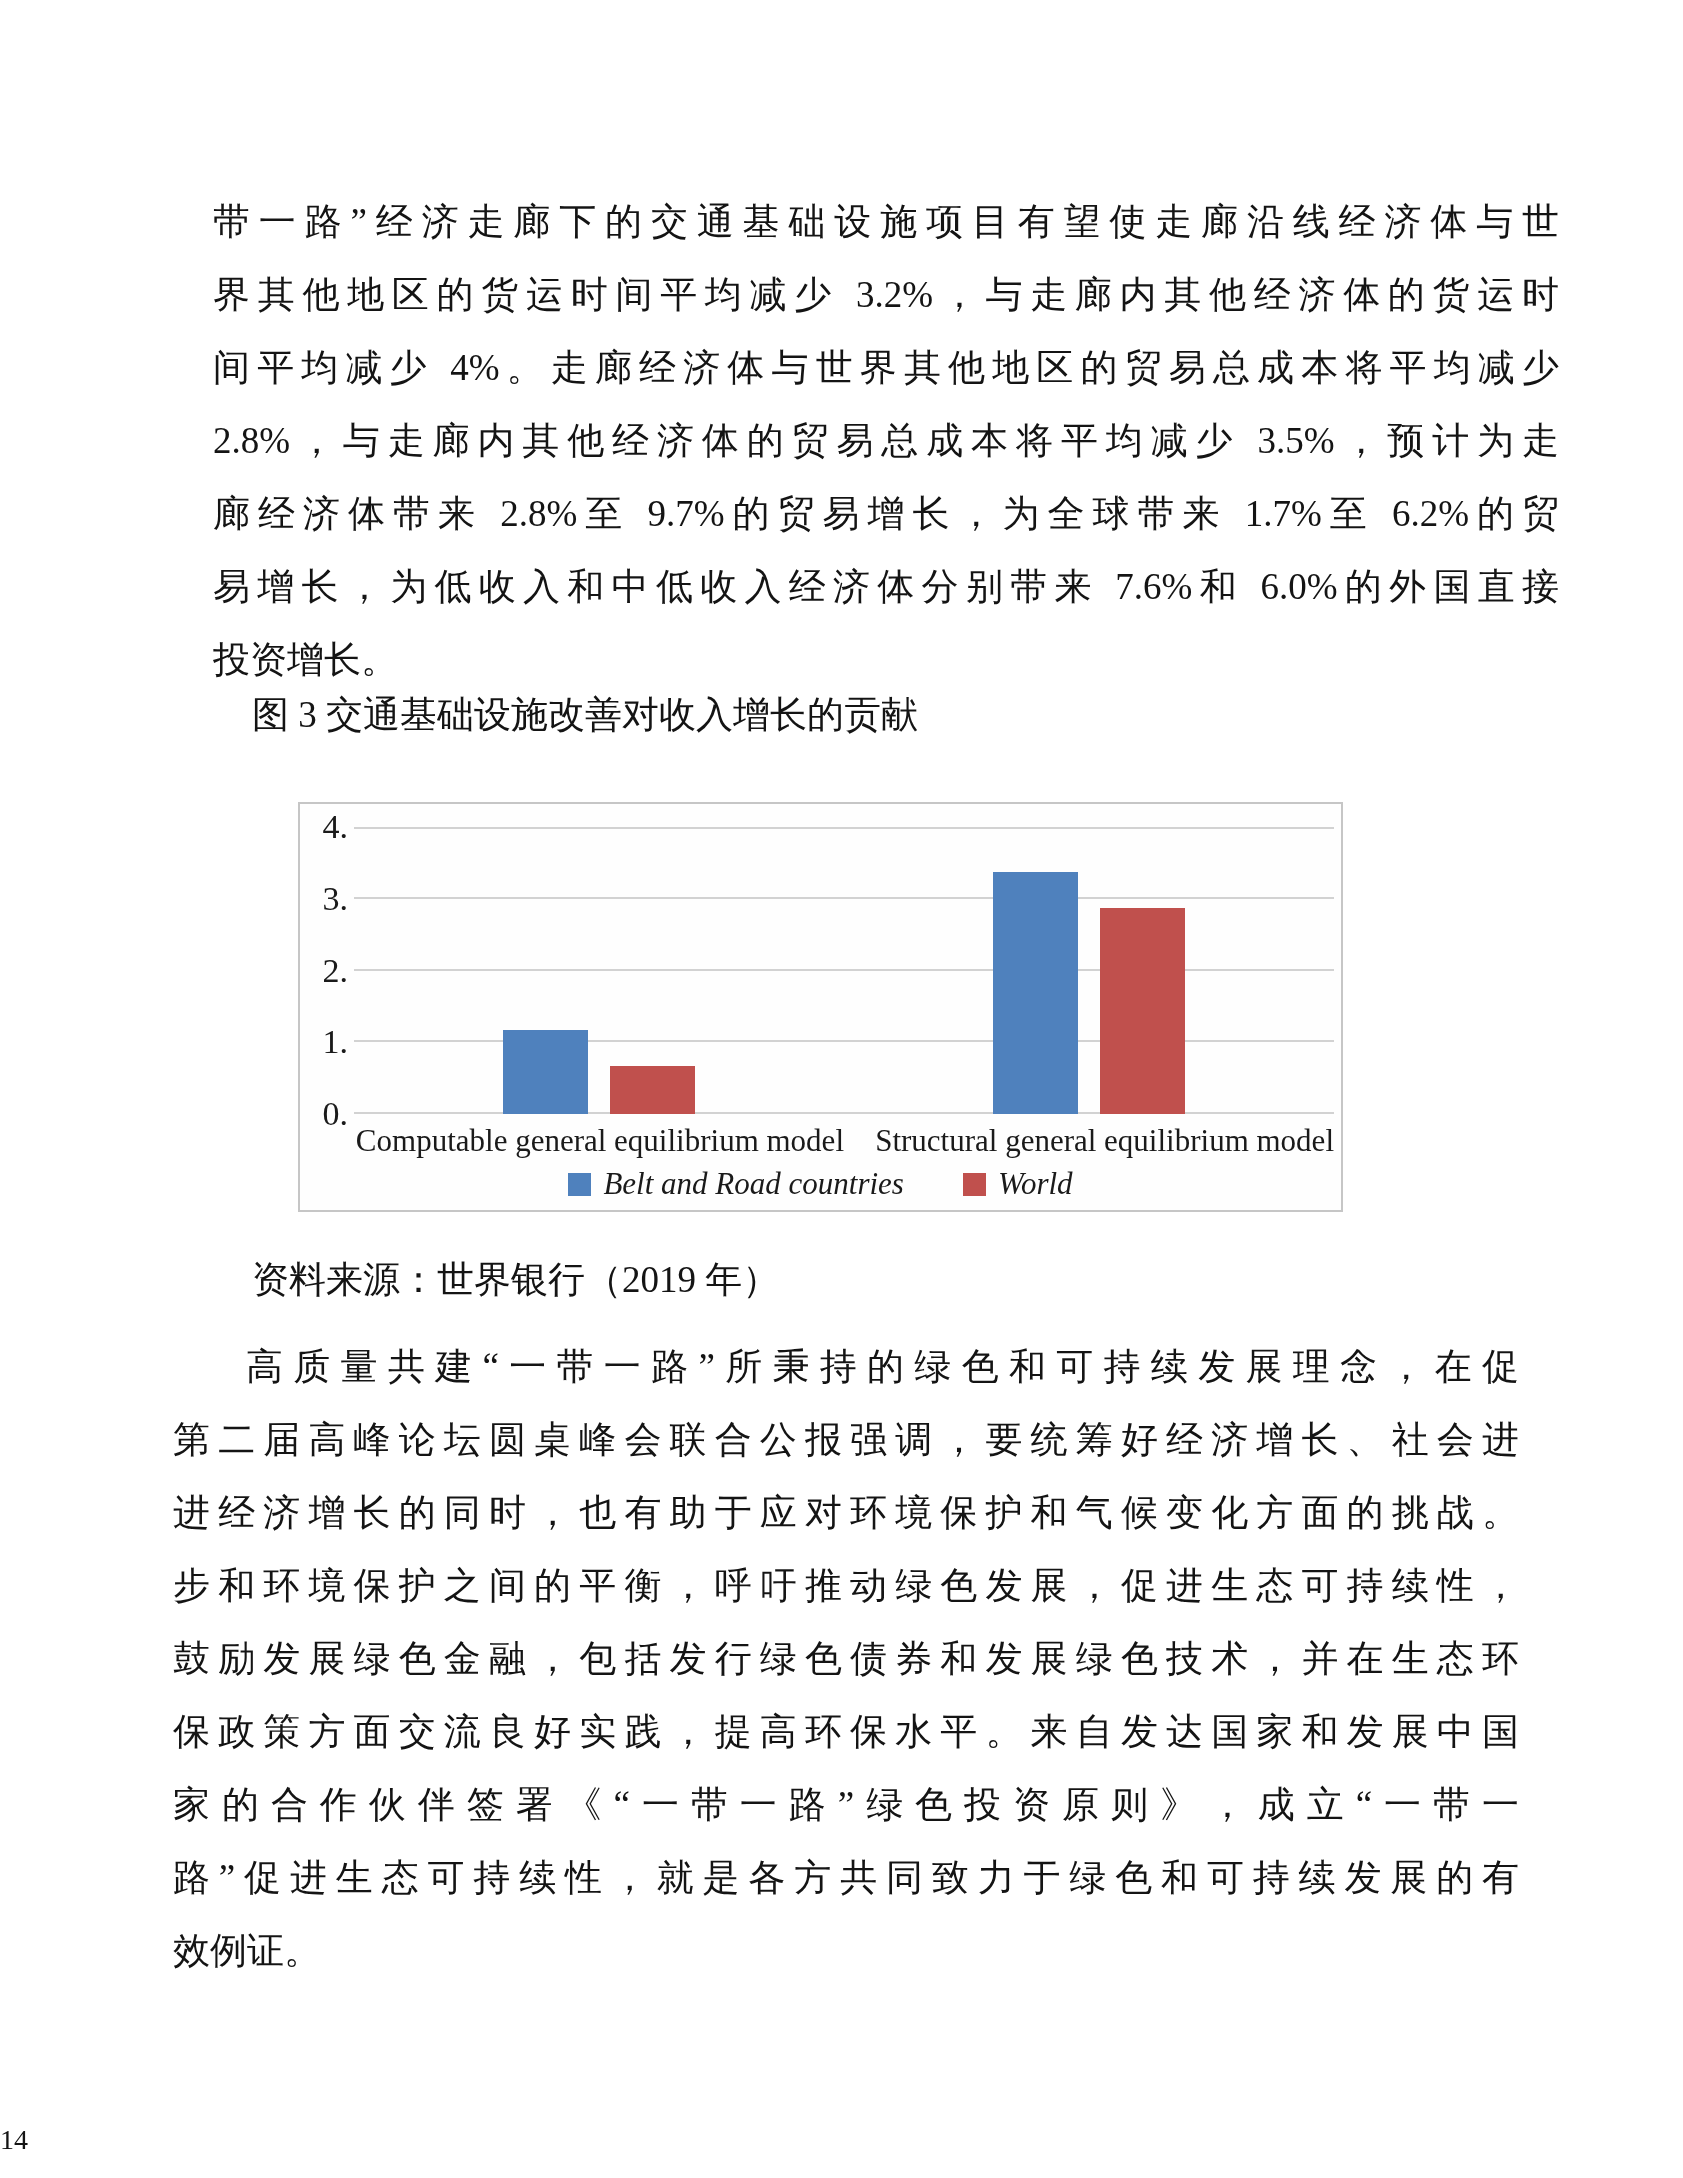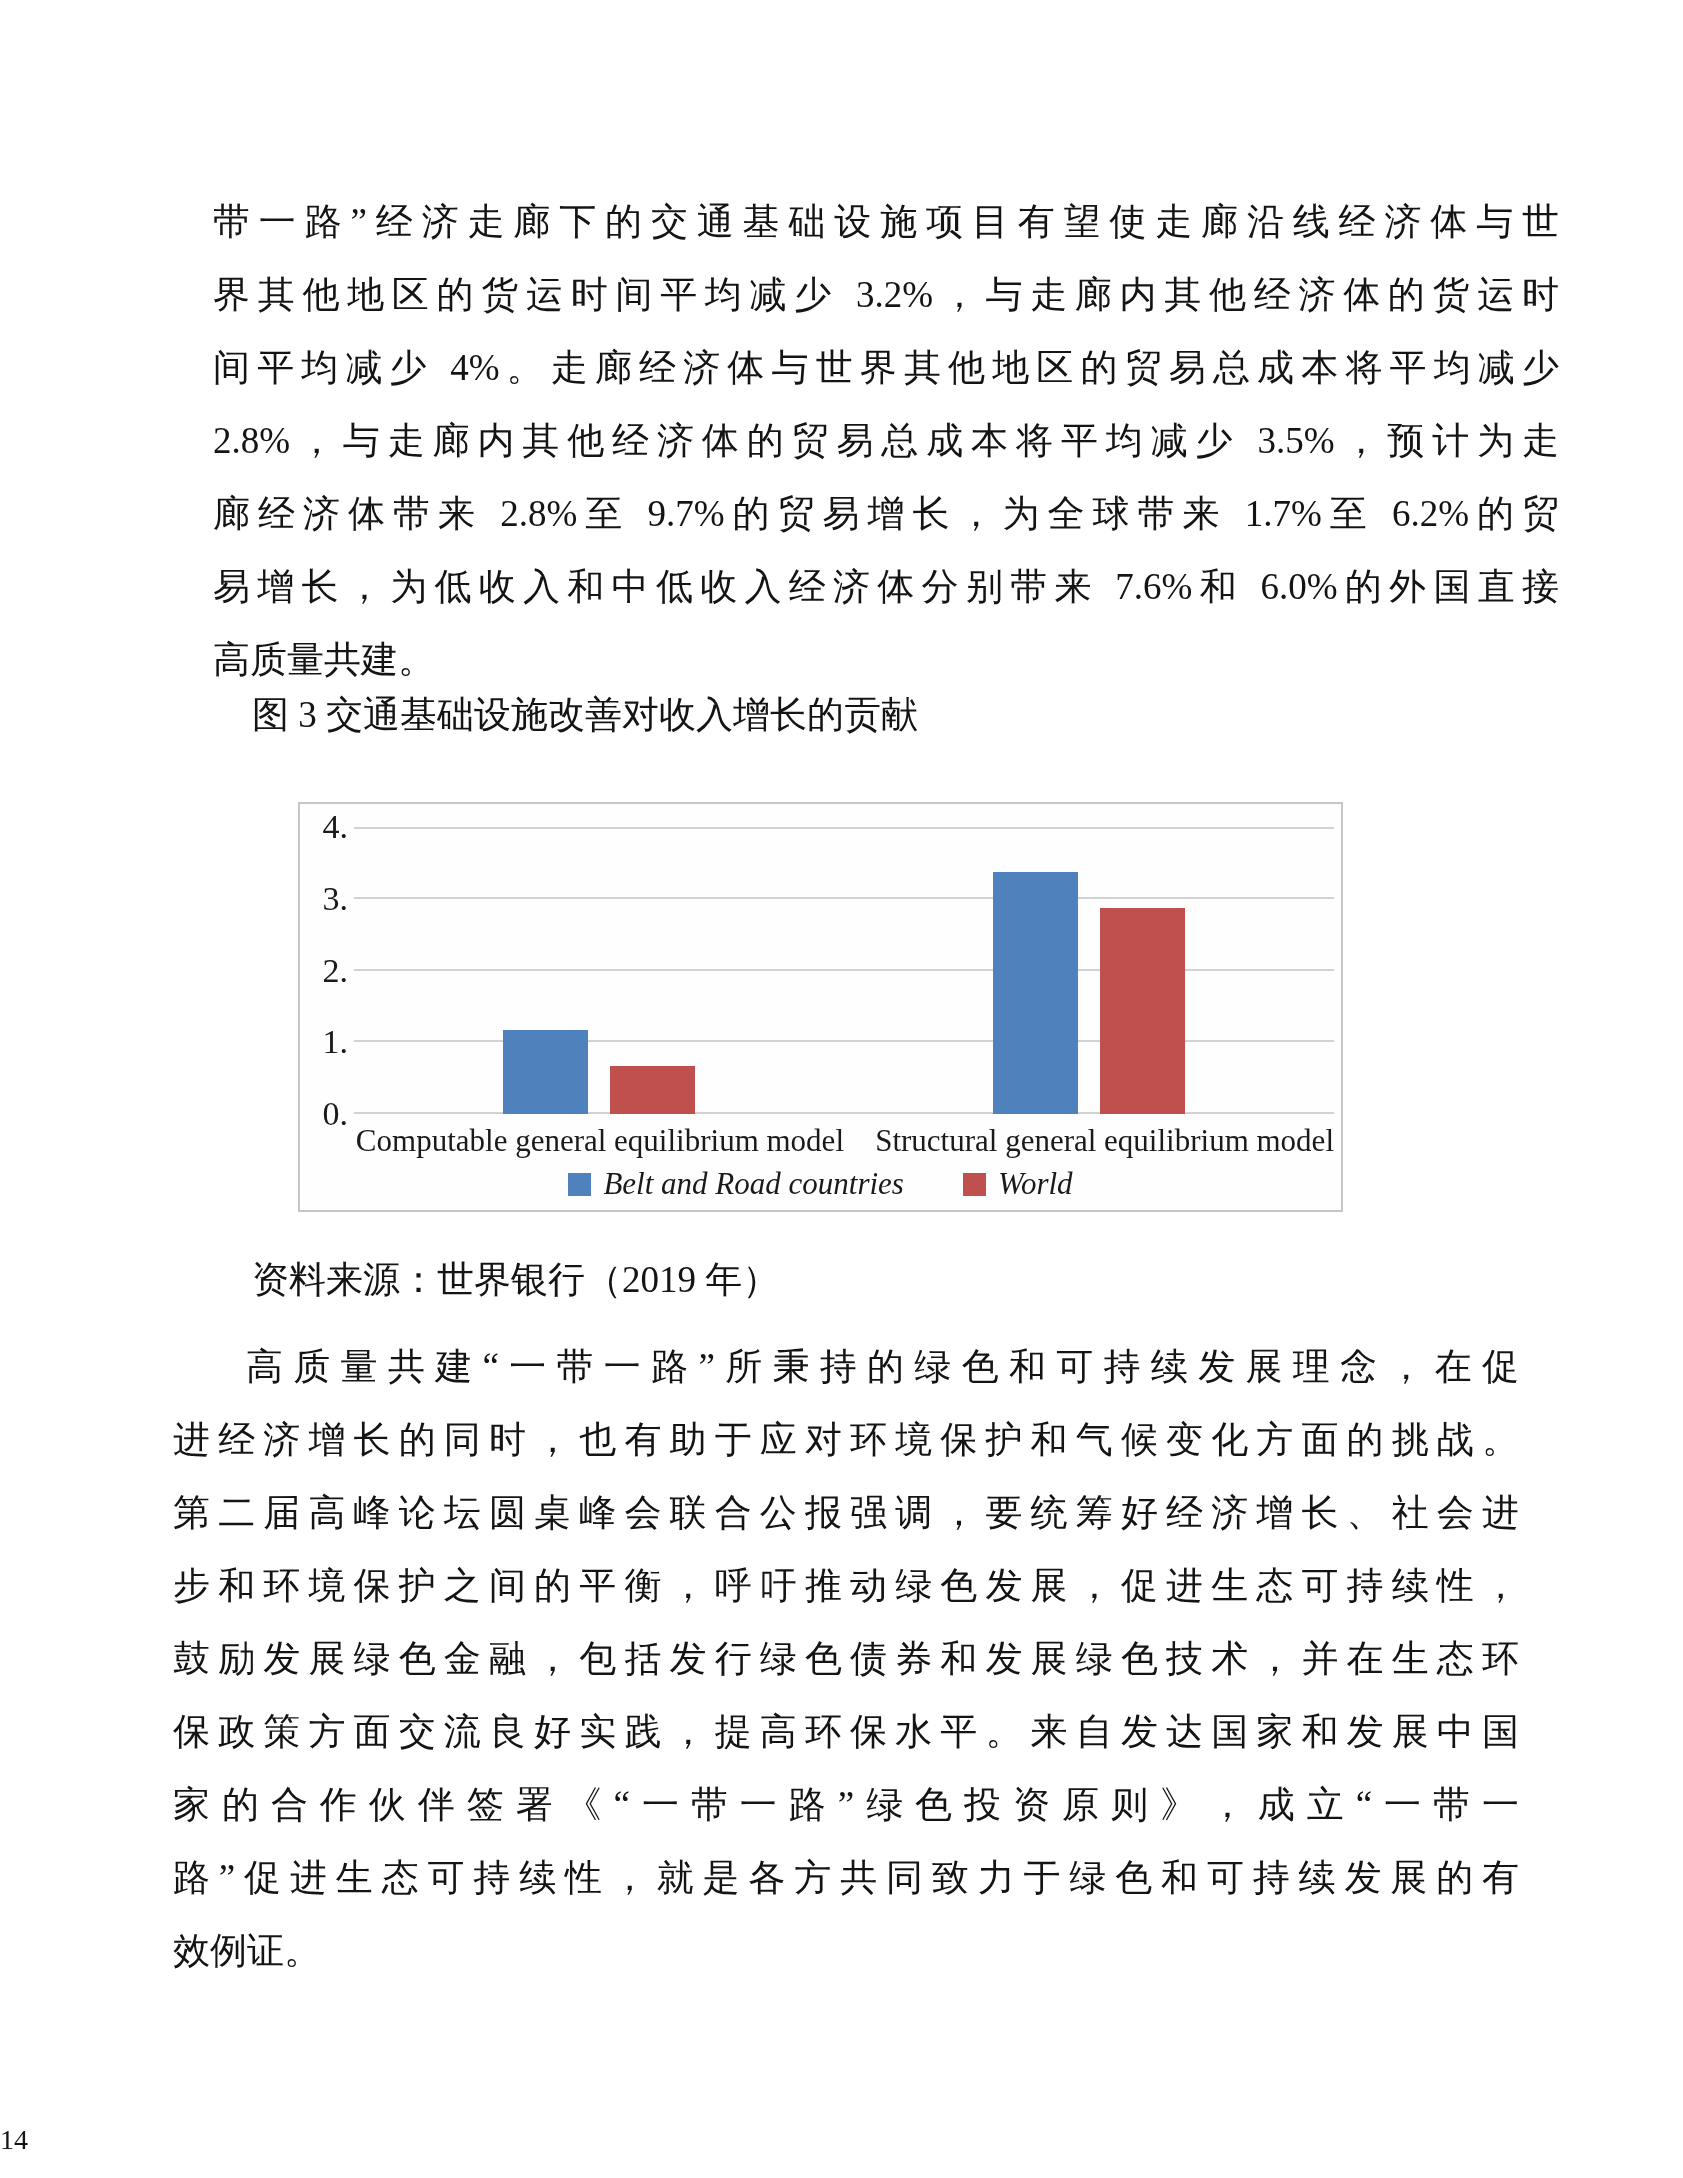--- a/index.html
+++ b/index.html
@@ -132,21 +132,21 @@
 
 <div class="page">
 
   <div class="para" id="para1">
     <div class="line">带一路”经济走廊下的交通基础设施项目有望使走廊沿线经济体与世</div>
     <div class="line">界其他地区的货运时间平均减少 3.2%，与走廊内其他经济体的货运时</div>
     <div class="line">间平均减少 4%。走廊经济体与世界其他地区的贸易总成本将平均减少</div>
     <div class="line">2.8%，与走廊内其他经济体的贸易总成本将平均减少 3.5%，预计为走</div>
     <div class="line">廊经济体带来 2.8%至 9.7%的贸易增长，为全球带来 1.7%至 6.2%的贸</div>
     <div class="line">易增长，为低收入和中低收入经济体分别带来 7.6%和 6.0%的外国直接</div>
-    <div class="line short">高质量共建。</div>
+    <div class="line short">投资增长。</div>
   </div>
 
   <div class="caption">图 3 交通基础设施改善对收入增长的贡献</div>
 
   <div class="chart-frame">
     <div class="chart-plot" id="chart-plot">
         <div class="gridline" style="top: 285px;"></div>
         <div class="gridline" style="top: 213px;"></div>
         <div class="gridline" style="top: 142px;"></div>
         <div class="gridline" style="top: 70px;"></div>
@@ -180,22 +180,22 @@
       <div class="ylabel" style="top: 218px;">1.</div>
       <div class="ylabel" style="top: 147px;">2.</div>
       <div class="ylabel" style="top: 75px;">3.</div>
       <div class="ylabel" style="top: 3px;">4.</div>
     </div>
 
   <div class="source">资料来源：世界银行（2019 年）</div>
 
   <div class="para" id="para2">
     <div class="line indent">高质量共建“一带一路”所秉持的绿色和可持续发展理念，在促</div>
+    <div class="line">第二届高峰论坛圆桌峰会联合公报强调，要统筹好经济增长、社会进</div>
     <div class="line">进经济增长的同时，也有助于应对环境保护和气候变化方面的挑战。</div>
-    <div class="line">第二届高峰论坛圆桌峰会联合公报强调，要统筹好经济增长、社会进</div>
     <div class="line">步和环境保护之间的平衡，呼吁推动绿色发展，促进生态可持续性，</div>
     <div class="line">鼓励发展绿色金融，包括发行绿色债券和发展绿色技术，并在生态环</div>
     <div class="line">保政策方面交流良好实践，提高环保水平。来自发达国家和发展中国</div>
     <div class="line">家的合作伙伴签署《“一带一路”绿色投资原则》，成立“一带一</div>
     <div class="line">路”促进生态可持续性，就是各方共同致力于绿色和可持续发展的有</div>
     <div class="line short">效例证。</div>
   </div>
 
   <div class="pageno">14</div>
 

